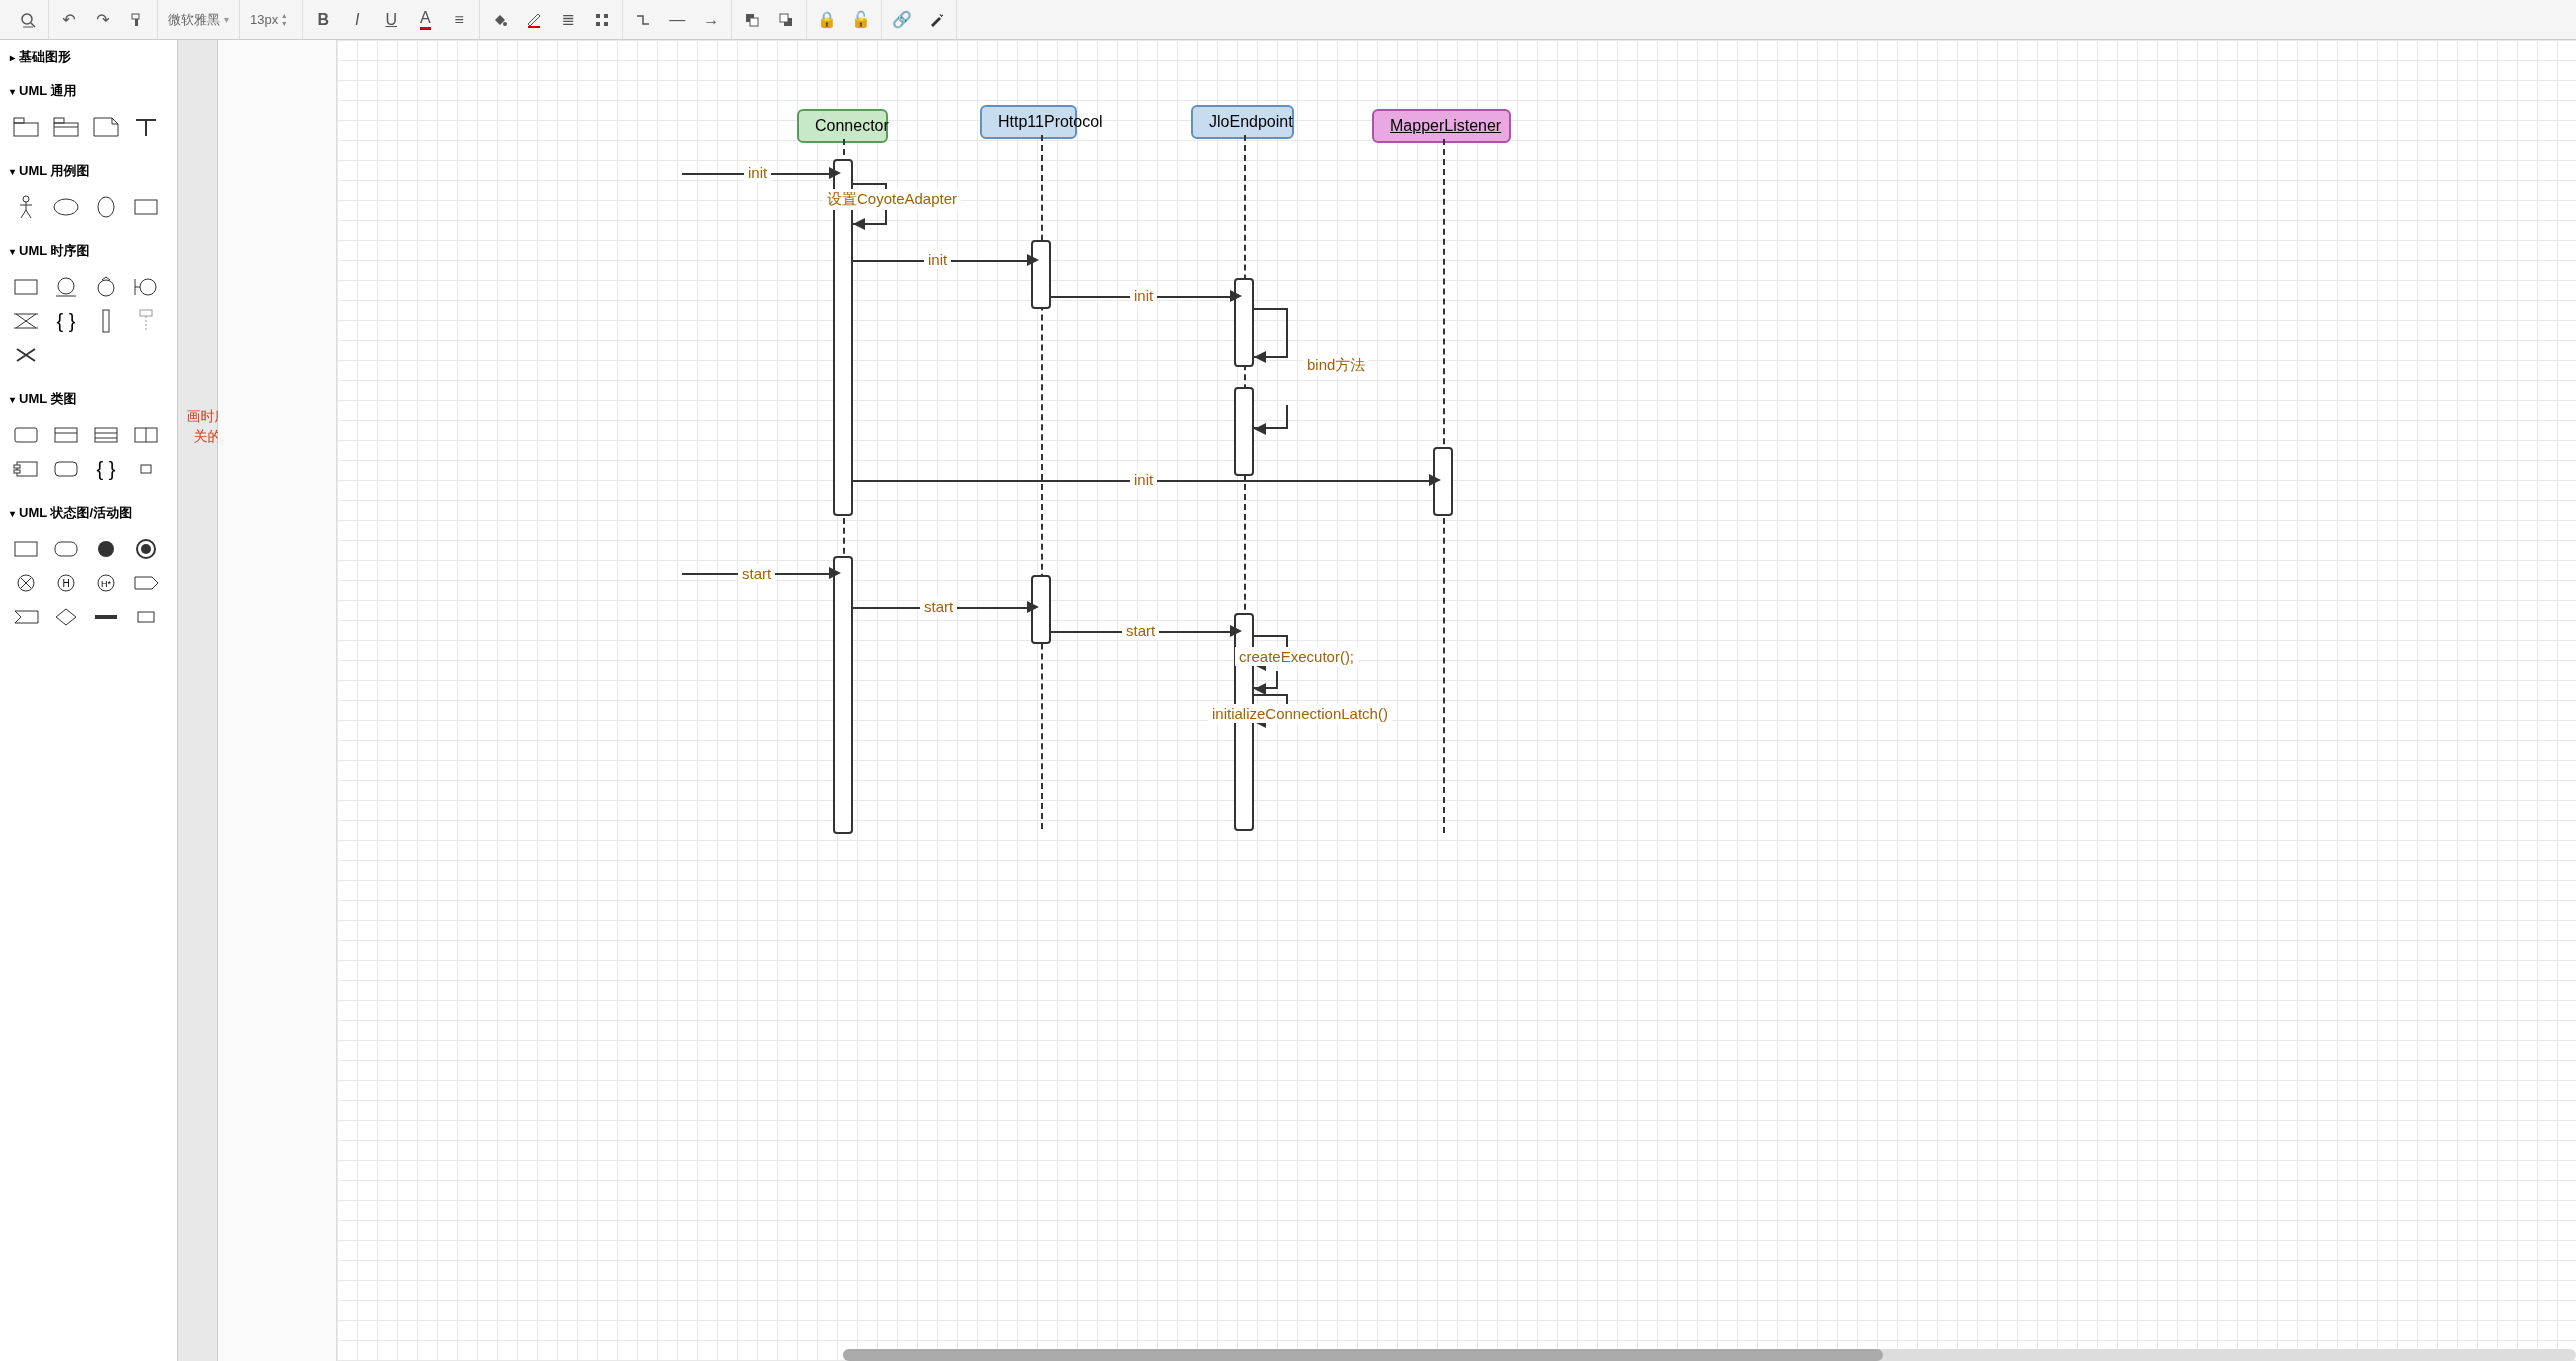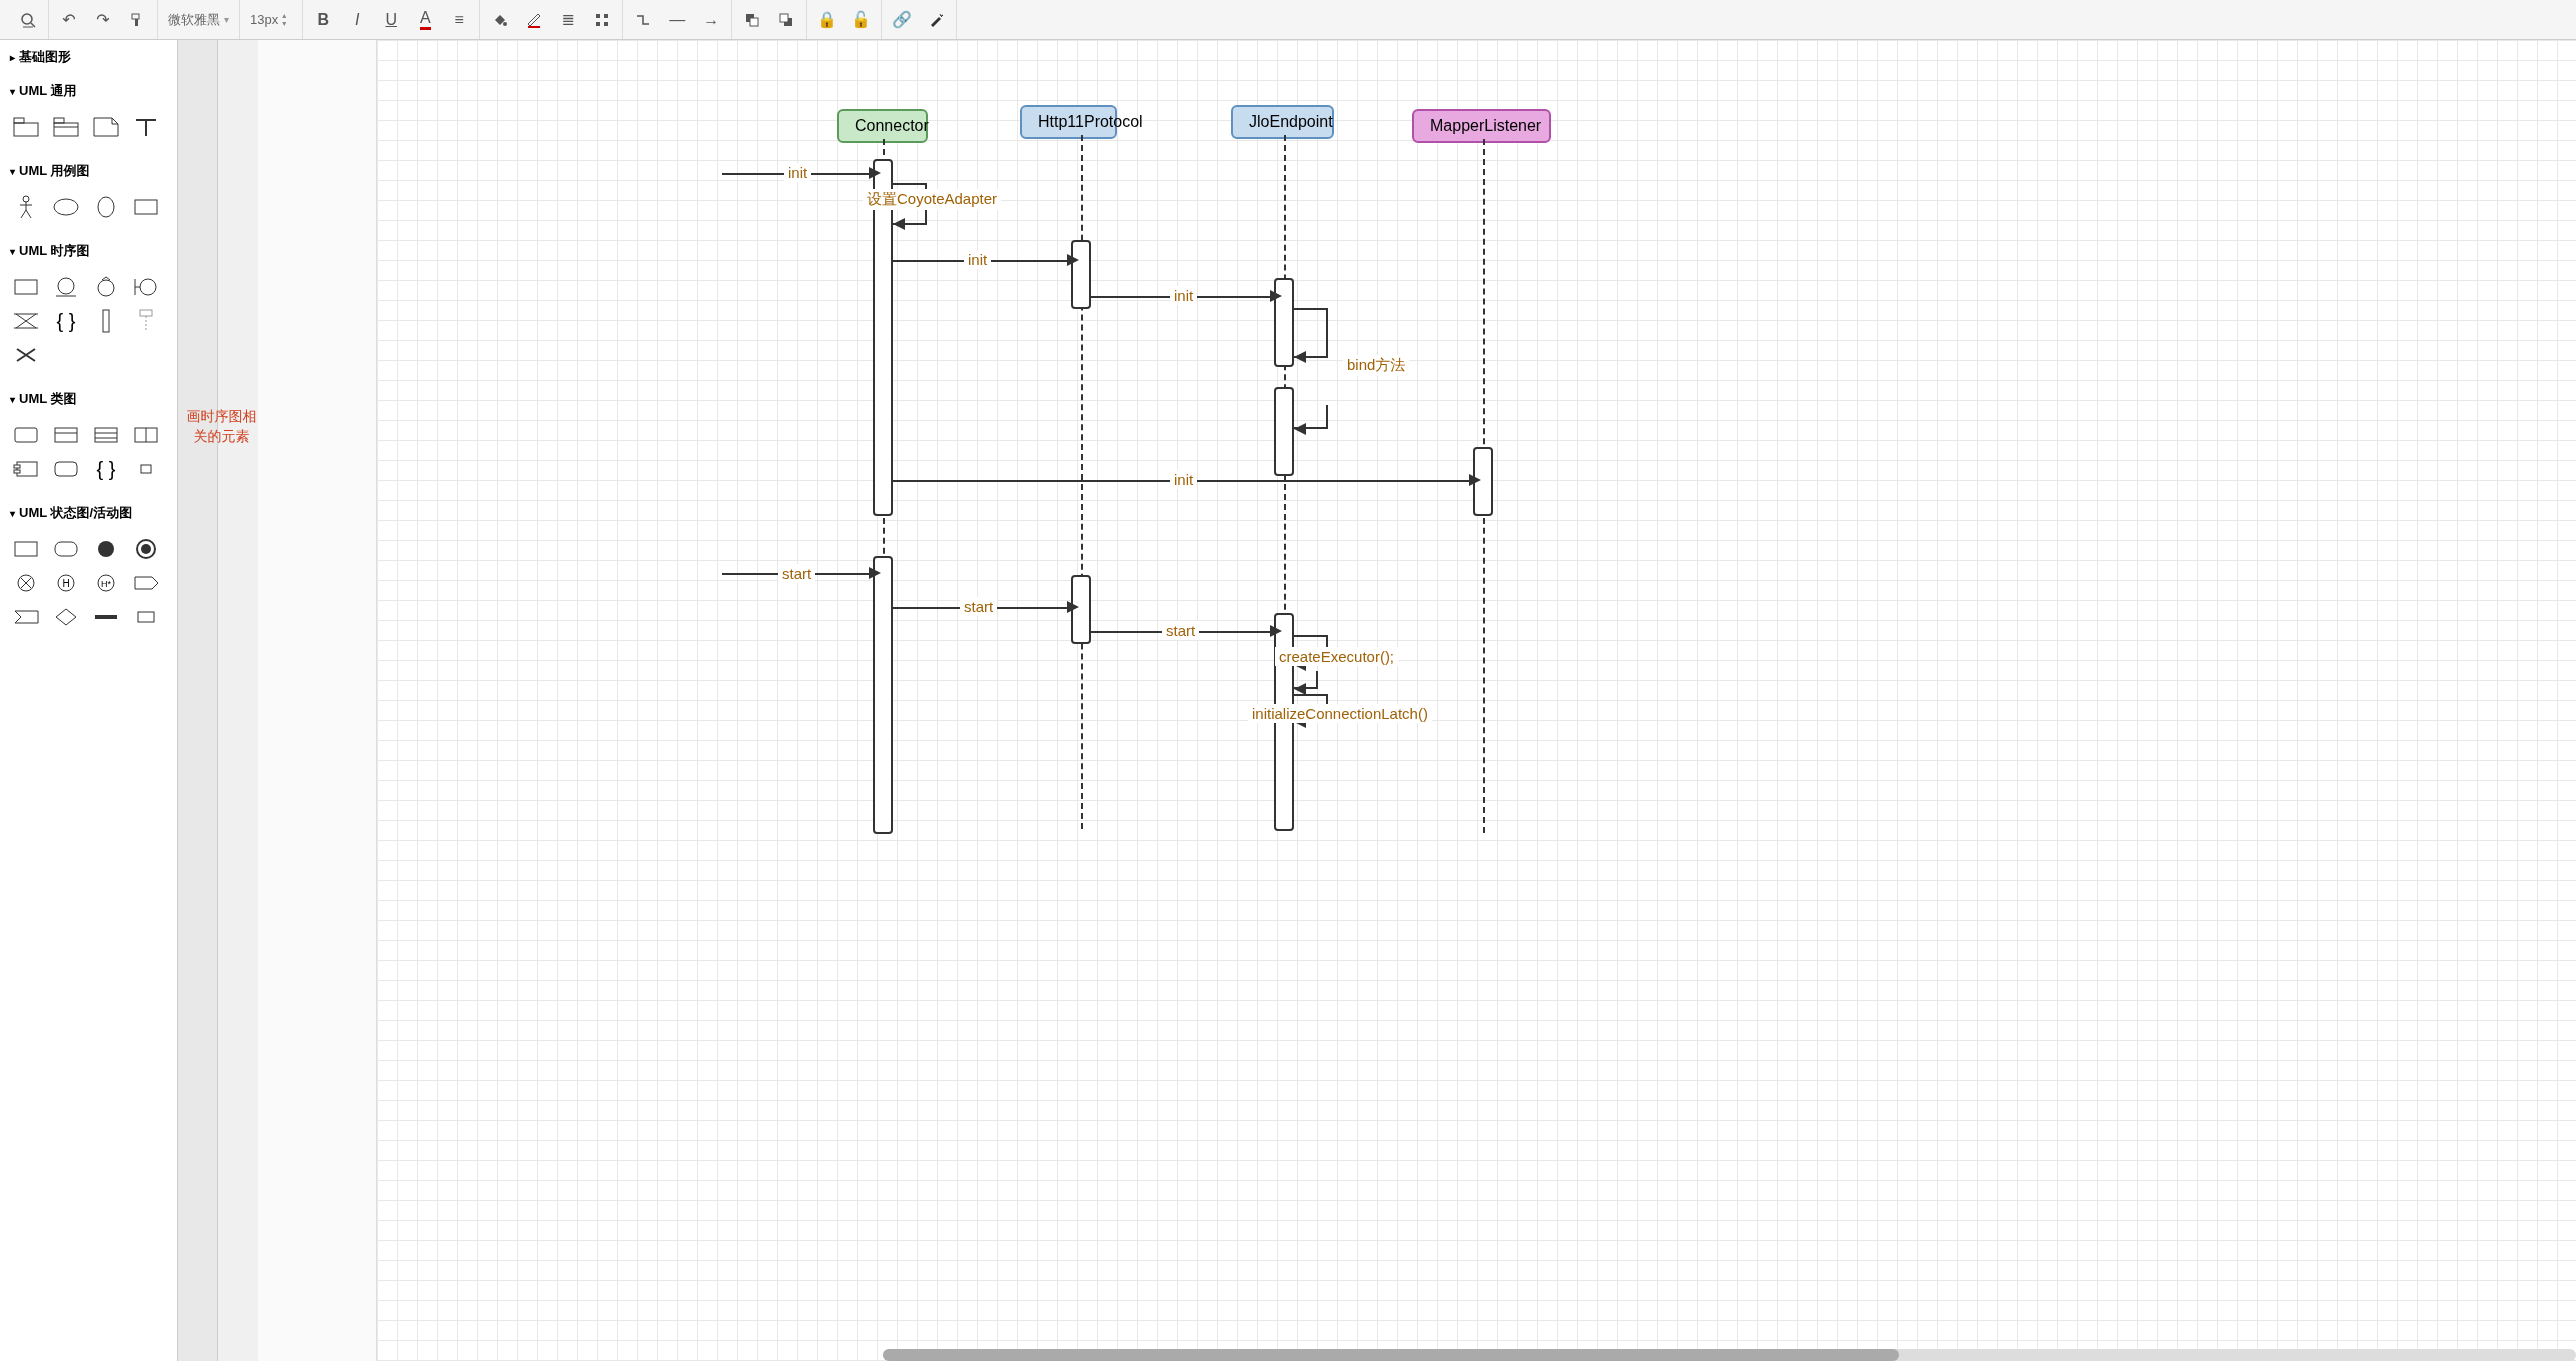--- a/index.html
+++ b/index.html
@@ -27,21 +27,21 @@
 .sidebar::-webkit-scrollbar { width: 10px; }
 .sidebar::-webkit-scrollbar-thumb { background: #ccc; border-radius: 5px; }
 .sidebar .section-header { padding: 8px 10px; font-weight: bold; font-size: 13px; cursor: pointer; display: flex; align-items: center; gap: 4px; }
 .sidebar .section-header .arrow { font-size: 10px; }
 .sidebar .shapes { display: flex; flex-wrap: wrap; padding: 4px 8px 12px; gap: 4px; }
 .sidebar .shape { width: 36px; height: 30px; display: flex; align-items: center; justify-content: center; cursor: pointer; }
 
 
 .canvas-wrap { flex: 1; position: relative; background: #f0f0f0; overflow: auto; display: flex; }
 .ruler-gap { width: 40px; background: #e8e8e8; border-right: 1px solid #ccc; }
-.canvas-outer { flex: 1; position: relative; margin-left: 40px; }
+.canvas-outer { flex: 1; position: relative; }
 .page-margin { position: absolute; left: 0; top: 0; width: 119px; height: 100%; background: #fafafa; border-right: 1px solid #ddd; }
 .canvas {
   position: absolute; left: 119px; top: 0; right: 0; bottom: 0;
   background-color: #fff;
   background-image:
     linear-gradient(to right, #e8e8e8 1px, transparent 1px),
     linear-gradient(to bottom, #e8e8e8 1px, transparent 1px);
   background-size: 20px 20px;
 }
 .canvas-note { position: absolute; left: 4px; top: 367px; color: #d04020; font-size: 14px; text-align: center; width: 79px; line-height: 1.4; }
@@ -61,21 +61,21 @@
 .arrow-line { position: absolute; height: 0; border-top: 2px solid #333; }
 .arrow-head { position: absolute; width: 0; height: 0; }
 .arrow-head.right { border-top: 6px solid transparent; border-bottom: 6px solid transparent; border-left: 12px solid #333; }
 .arrow-head.left { border-top: 6px solid transparent; border-bottom: 6px solid transparent; border-right: 12px solid #333; }
 .msg-label { position: absolute; background: #fff; padding: 1px 4px; font-size: 15px; color: #a16207; }
 .self-call { position: absolute; border: 2px solid #333; border-left: none; }
 
 
 .head-green { background: #c8e8c8; border-color: #5a9a5a; }
 .head-blue { background: #c8dcf0; border-color: #6090c0; }
-.head-pink { background: #e8a8e0; border-color: #b050a8; }
+.head-pink { background: #e8a8e0; border-color: #b050a8; text-decoration: underline; }
 
 .scroll-h { position: absolute; bottom: 0; left: 625px; right: 0; height: 12px; background: #ddd; border-radius: 6px; }
 .scroll-h-thumb { position: absolute; left: 0; width: 60%; height: 100%; background: #aaa; border-radius: 6px; }
 </style>
 </head>
 <body>
 
 <div class="app">
 
 

